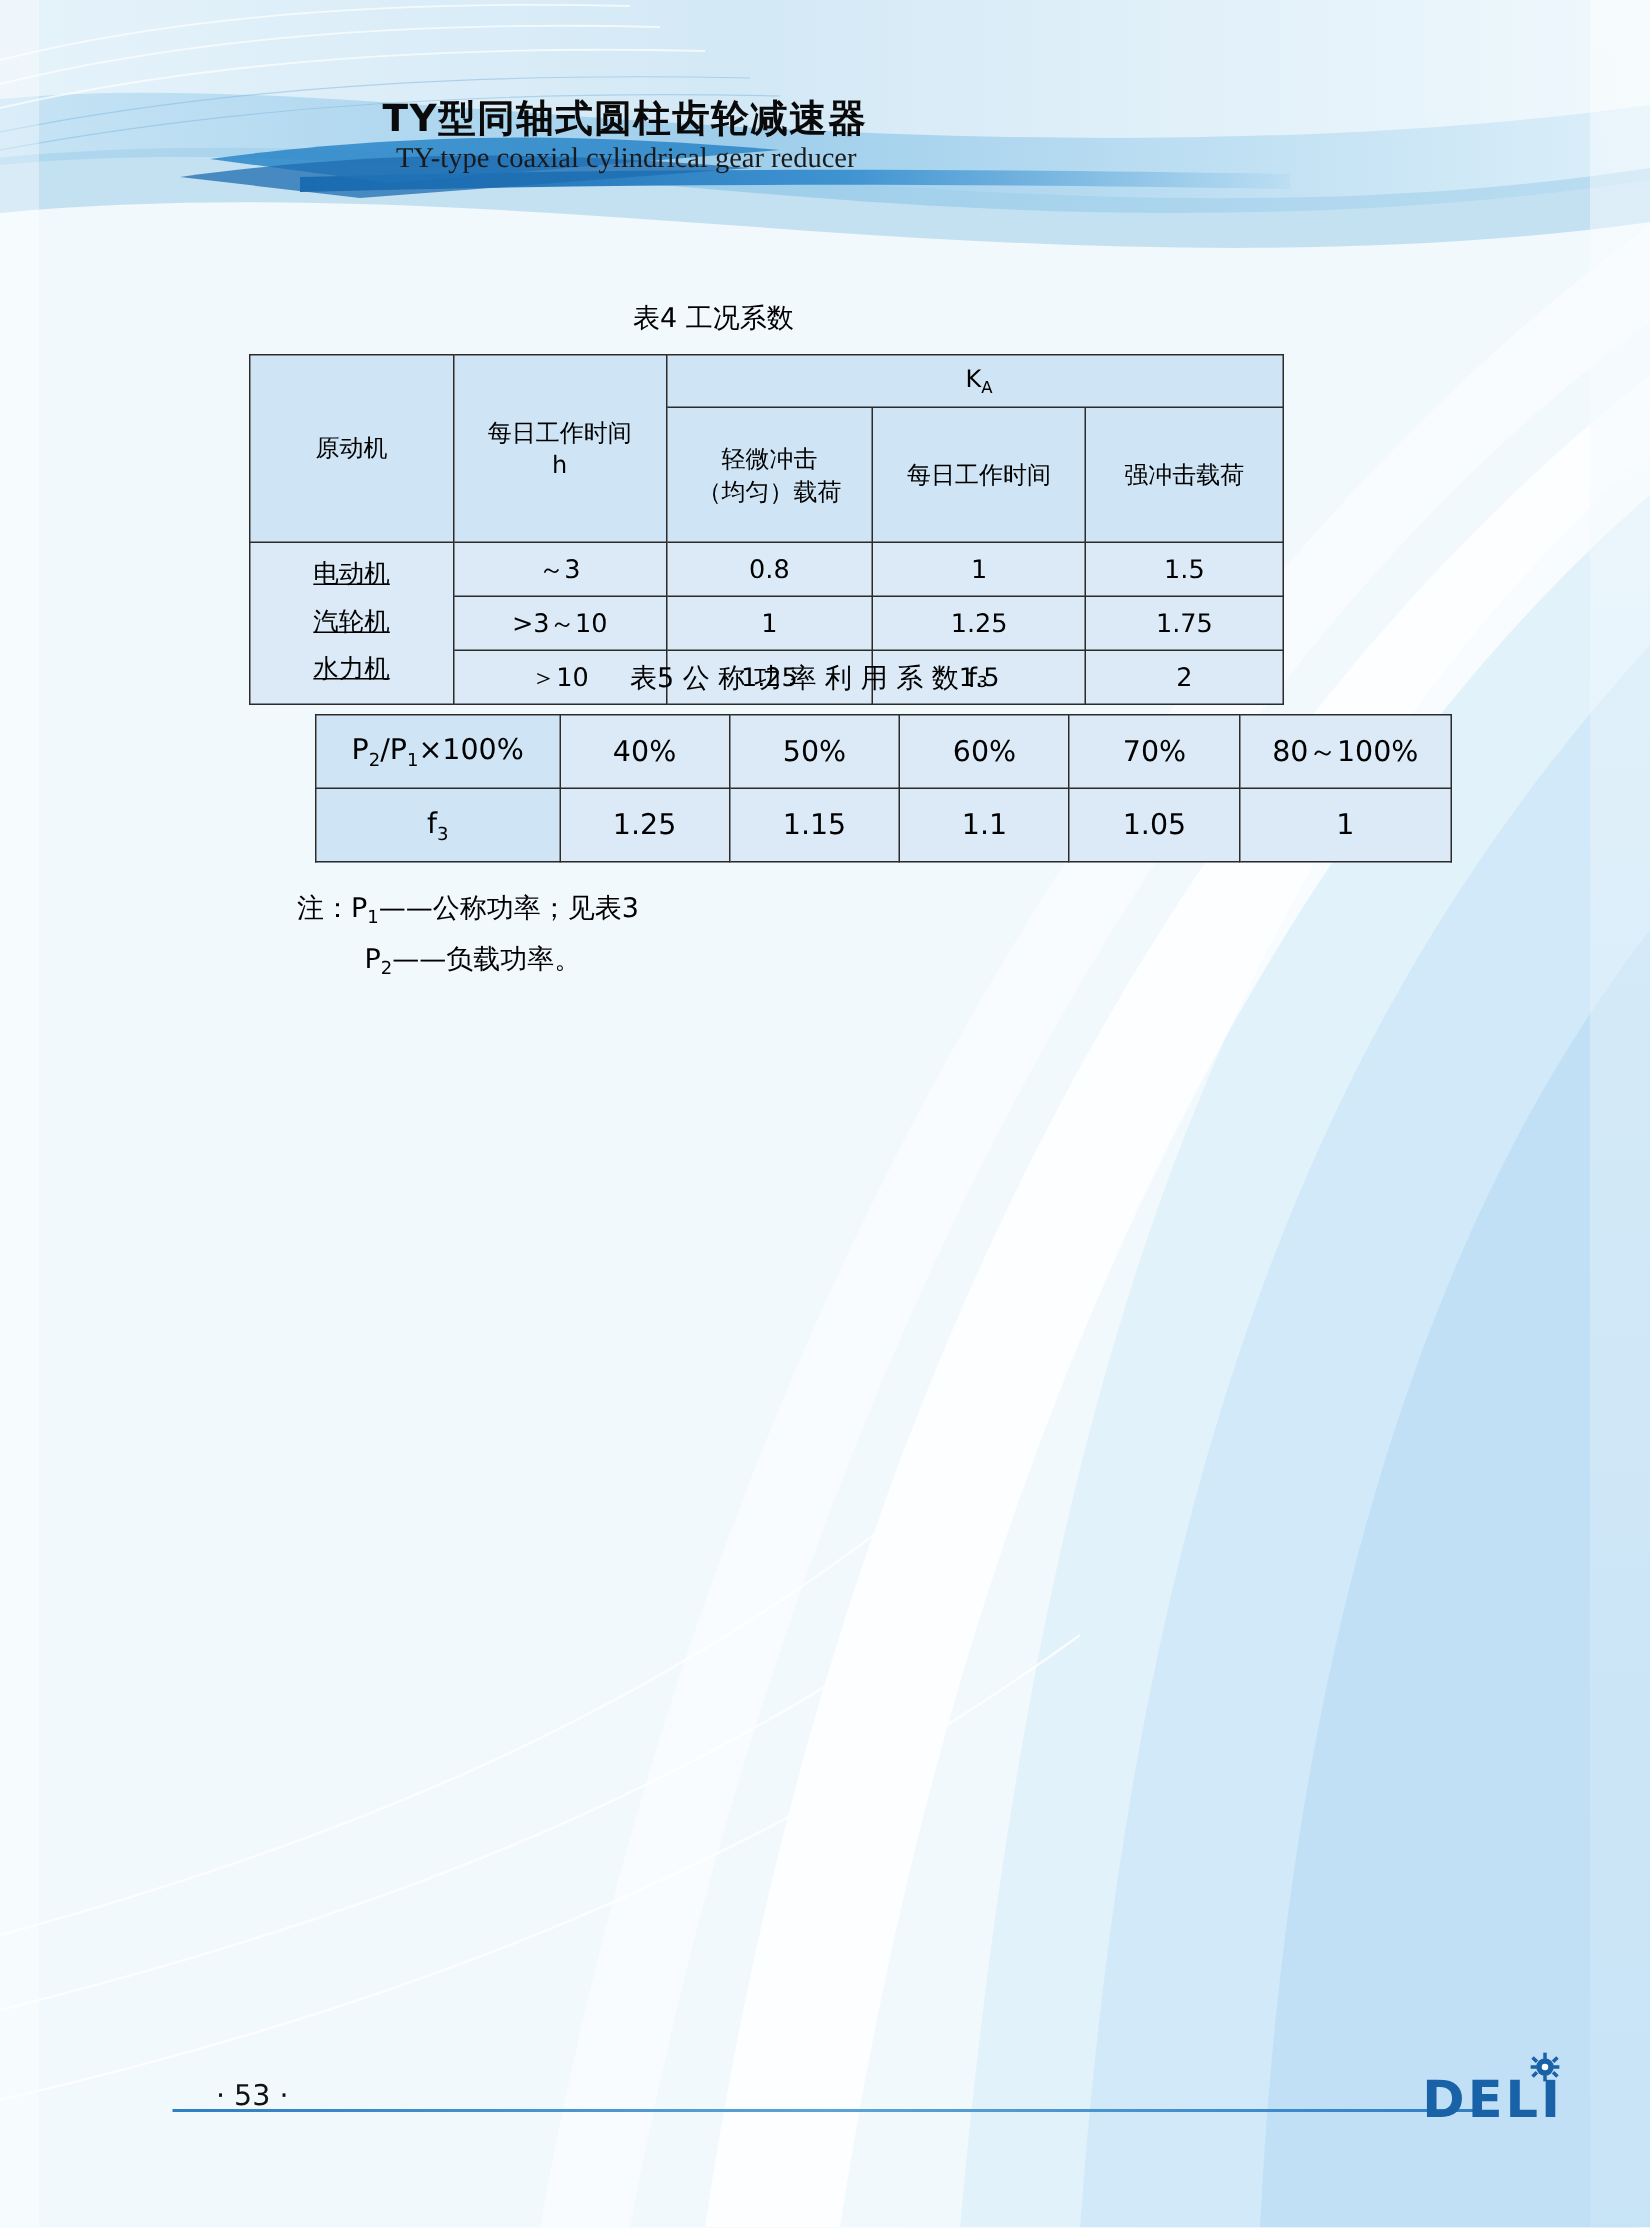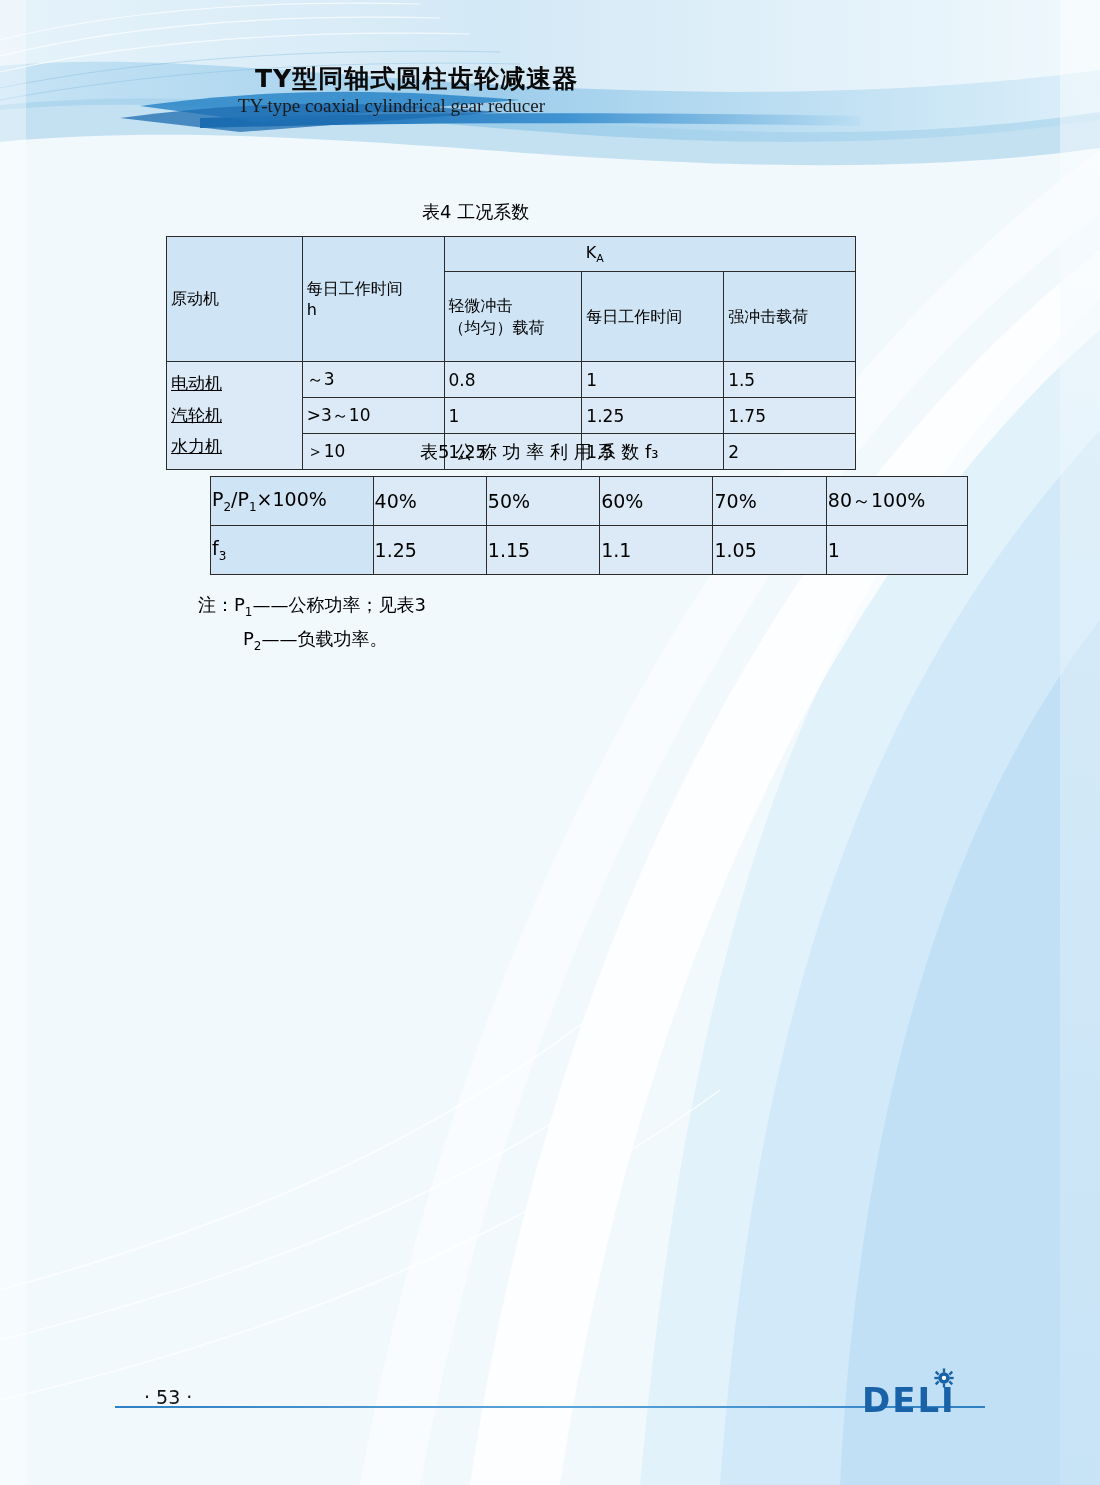--- a/index.html
+++ b/index.html
@@ -44,21 +44,21 @@
     top: 62px;
     font-family: "DejaVu Sans", "Liberation Sans", sans-serif;
     font-size: 25px;
     font-weight: bold;
     color: #0a0a0a;
     letter-spacing: 1px;
     white-space: nowrap;
   }
   .header-title-en {
     position: absolute;
-    left: 238px;
+    left: 264px;
     top: 95px;
     font-family: "Liberation Serif", serif;
     font-size: 19px;
     color: #1a1a1a;
     white-space: nowrap;
   }
 
   
   .content {
     position: absolute;
@@ -75,21 +75,21 @@
     white-space: nowrap;
   }
 
   table {
     border-collapse: collapse;
     position: absolute;
     font-family: "DejaVu Sans", "Liberation Sans", sans-serif;
   }
   table td, table th {
     border: 1px solid #2b2b2b;
-    text-align: left;
+    text-align: center;
     vertical-align: middle;
     font-weight: normal;
     color: #000;
   }
 
   
   #table4 {
     left: 166px;
     top: 236px;
     width: 690px;
@@ -180,20 +180,21 @@
     padding: 0 6px;
   }
   .logo {
     position: absolute;
     right: 58px;
     top: 1378px;
     width: 180px;
     height: 44px;
     display: flex;
     align-items: center;
+    justify-content: flex-end;
   }
   .logo-text {
     font-family: "DejaVu Sans", "Liberation Sans", sans-serif;
     font-size: 34px;
     font-weight: bold;
     color: #1a62a8;
     letter-spacing: 2px;
     position: relative;
   }
   .logo-gear {

